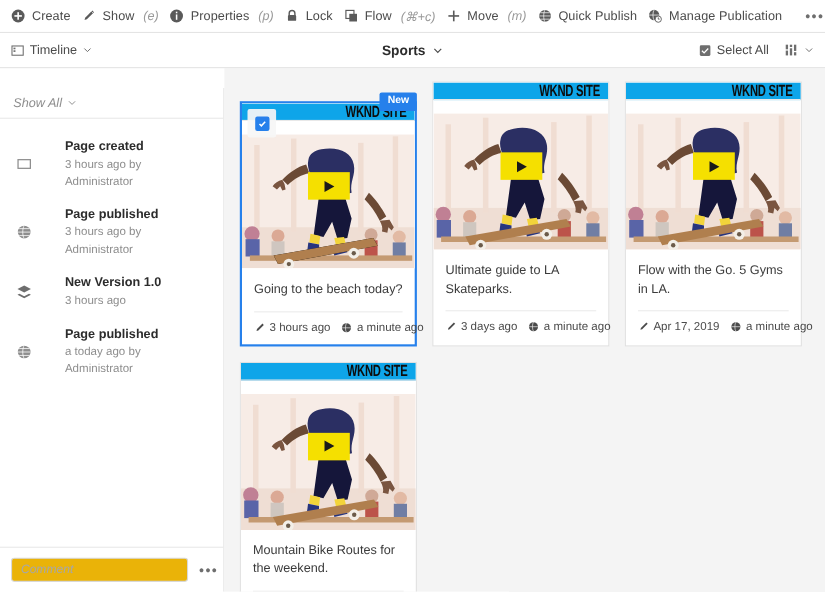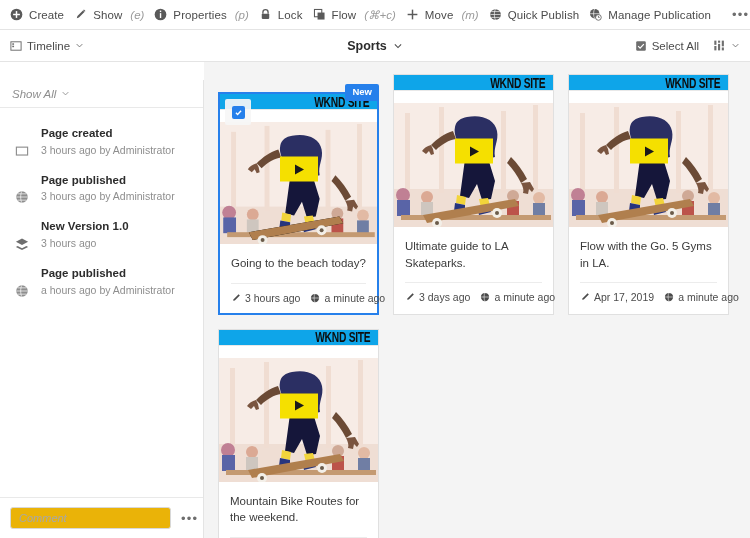--- a/index.html
+++ b/index.html
@@ -87,23 +87,23 @@
   }
   .rail-head {
     height: 28px; display: flex; align-items: center; gap: 5px;
     padding: 0 12px;
     border-bottom: 1px solid #e9e9e9;
     font-size: 11.5px; font-style: italic; color: #8e8e8e;
     cursor: pointer;
   }
   .rail-list { flex: 1; overflow: hidden; padding-top: 9px; }
   .tl-item {
-    display: flex; gap: 10px;
+    display: flex; gap: 28px;
     padding: 6px 12px 6px 13px;
-    align-items: flex-end;
+    align-items: center;
   }
   .tl-ico { width: 18px; flex: none; padding-top: 2px; display: flex; justify-content: center; }
   .tl-txt { min-width: 0; }
   .tl-title { font-size: 11.5px; font-weight: bold; color: #2c2c2c; line-height: 1.35; }
   .tl-sub { font-size: 10.5px; color: #8e8e8e; line-height: 1.45; margin-top: 1px; }
   .rail-foot {
     border-top: 1px solid #e9e9e9;
     padding: 9px 10px;
     display: flex; align-items: center; gap: 6px;
   }
@@ -440,21 +440,21 @@
 
       <div class="tl-item">
         <span class="tl-ico">
           <svg width="14" height="14" viewBox="0 0 16 16">
               <circle cx="8" cy="8" r="6.6" fill="#8e8e8e"></circle>
               <path d="M8 1.4c-2 2-2 11.2 0 13.2M1.6 8h12.8M2.8 4.4h10.4M2.8 11.6h10.4" stroke="#fff" stroke-width=".8" fill="none"></path>
             </svg>
         </span>
         <span class="tl-txt">
           <span class="tl-title">Page published</span>
-          <span class="tl-sub" style="display:block">a hours ago by Administrator</span>
+          <span class="tl-sub" style="display:block">a today ago by Administrator</span>
         </span>
       </div>
 
     </div>
 
     <div class="rail-foot">
       <input class="comment-input" value="" placeholder="Comment" style="">
       <span class="foot-dots">•••</span>
     </div>
   </div>

